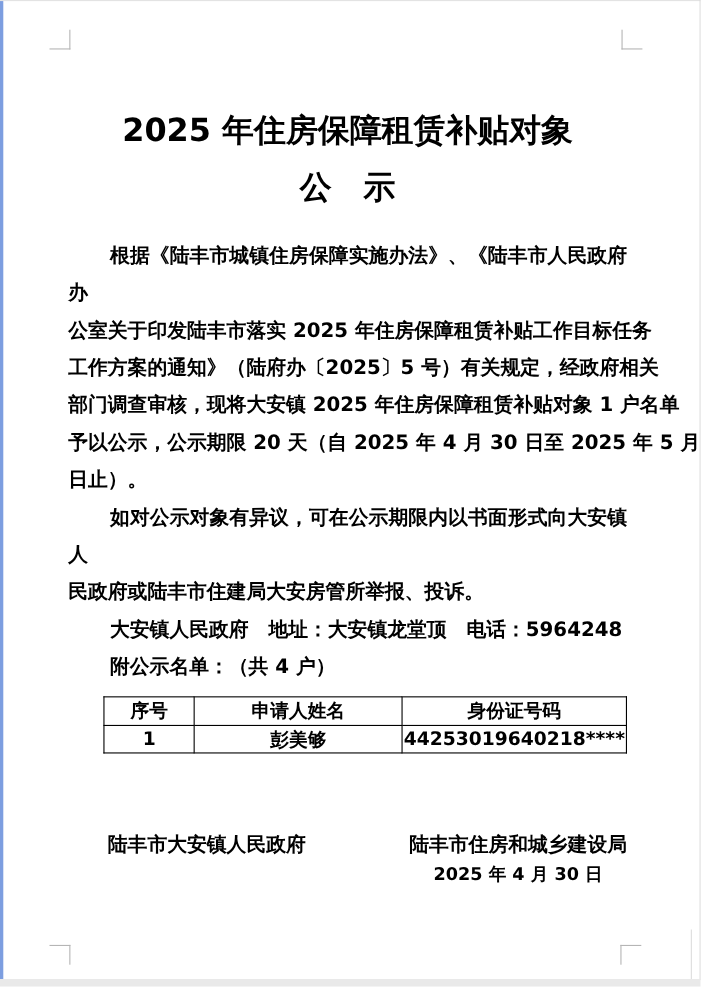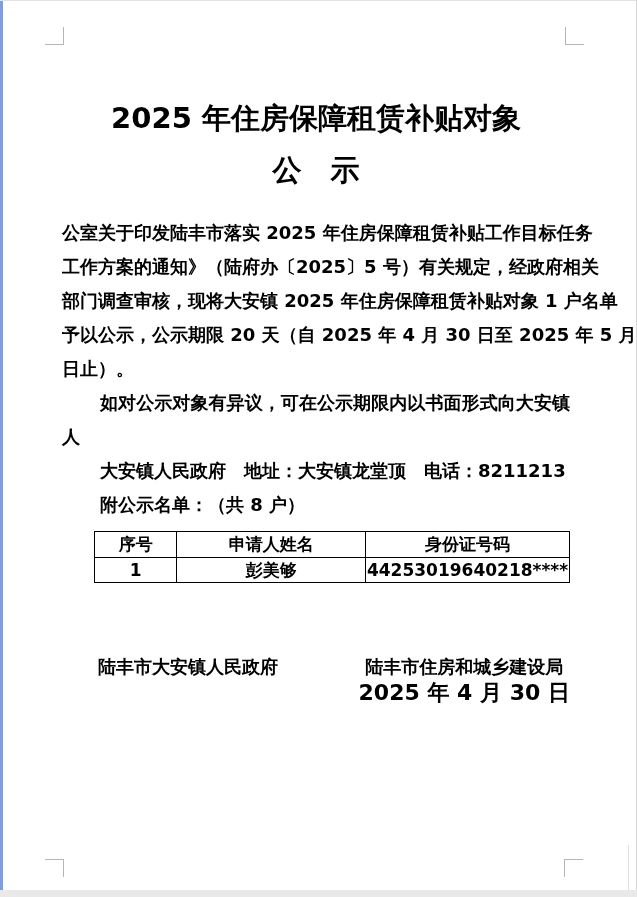--- a/index.html
+++ b/index.html
@@ -52,21 +52,21 @@
   }
   table.applicants th { height: 25px; }
   table.applicants td { height: 24px; }
   .col-seq  { width: 84px; }
   .col-name { width: 195px; }
   .col-id   { width: 203px; }
 
   .footer { display: flex; margin-top: 72px; font-size: 18px; line-height: 24px; }
   .footer-left { margin-left: 36px; white-space: nowrap; }
   .footer-right { margin-left: auto; text-align: center; white-space: nowrap; }
-  .footer-date { font-size: 22px; margin-top: 2px; }
+  .footer-date { font-size: 16px; margin-top: 2px; }
 </style>
 </head>
 <body>
 
 <div class="page">
 
   <div class="edge-left"></div>
   <div class="edge-top"></div>
   <div class="edge-right-inner"></div>
   <div class="edge-right-outer"></div>
@@ -76,34 +76,36 @@
   <div class="crop crop-tr"></div>
   <div class="crop crop-bl"></div>
   <div class="crop crop-br"></div>
 
   <div class="doc">
 
     <h1 class="title1">2025 年住房保障租赁补贴对象</h1>
     <h1 class="title2">公　示</h1>
 
     <div class="para para-first">
+      <div class="line just indent">根据《陆丰市城镇住房保障实施办法》、《陆丰市人民政府办</div>
       <div class="line just">公室关于印发陆丰市落实 2025 年住房保障租赁补贴工作目标任务</div>
       <div class="line just">工作方案的通知》（陆府办〔2025〕5 号）有关规定，经政府相关</div>
       <div class="line just">部门调查审核，现将大安镇 2025 年住房保障租赁补贴对象 1 户名单</div>
       <div class="line just">予以公示，公示期限 20 天（自 2025 年 4 月 30 日至 2025 年 5 月 19</div>
       <div class="line wrapok">日止）。</div>
     </div>
 
     <div class="para">
       <div class="line just indent">如对公示对象有异议，可在公示期限内以书面形式向大安镇人</div>
+      <div class="line wrapok">民政府或陆丰市住建局大安房管所举报、投诉。</div>
     </div>
 
     <div class="para">
-      <div class="line indent">大安镇人民政府　地址：大安镇龙堂顶　电话：8211213</div>
-      <div class="line indent">附公示名单：（共 8 户）</div>
+      <div class="line indent">大安镇人民政府　地址：大安镇龙堂顶　电话：5964248</div>
+      <div class="line indent">附公示名单：（共 4 户）</div>
     </div>
 
     <table class="applicants">
       <thead>
         <tr>
           <th class="col-seq">序号</th>
           <th class="col-name">申请人姓名</th>
           <th class="col-id">身份证号码</th>
         </tr>
       </thead>

